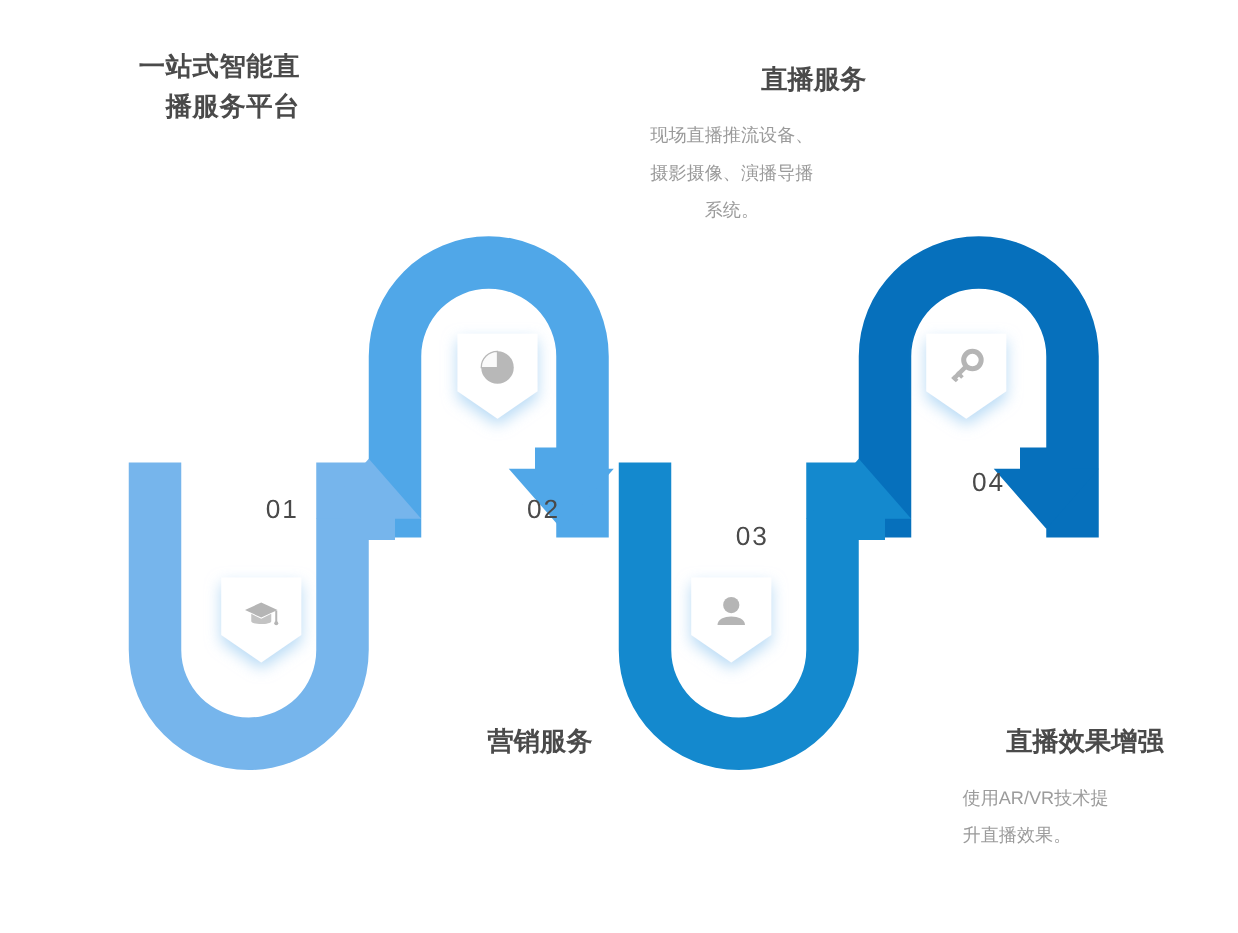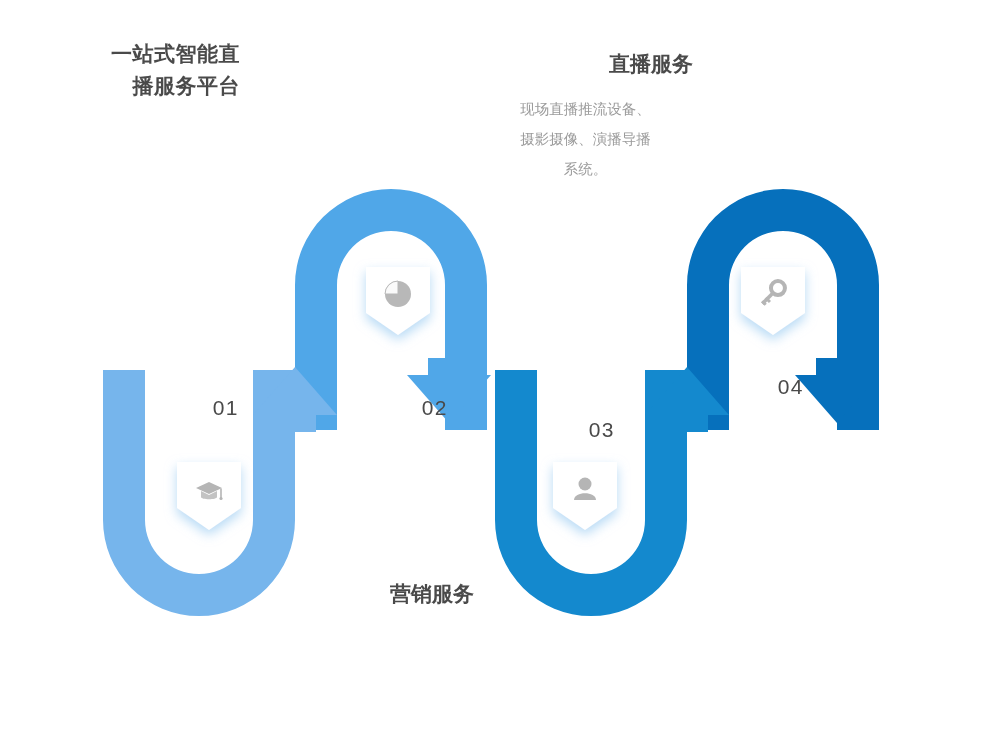--- a/index.html
+++ b/index.html
@@ -196,14 +196,19 @@
     <h2 class="blk-title">直播服务</h2>
     <p class="blk-body">现场直播推流设备、
 摄影摄像、演播导播
 系统。</p>
   </div>
 
   <div class="block" id="block-02">
     <h2 class="blk-title">营销服务</h2>
   </div>
 
+  <div class="block" id="block-04">
+    <h2 class="blk-title">直播效果增强</h2>
+    <p class="blk-body">使用AR/VR技术提
+升直播效果。</p>
+  </div>
 
 </div>
 
 </body></html>

